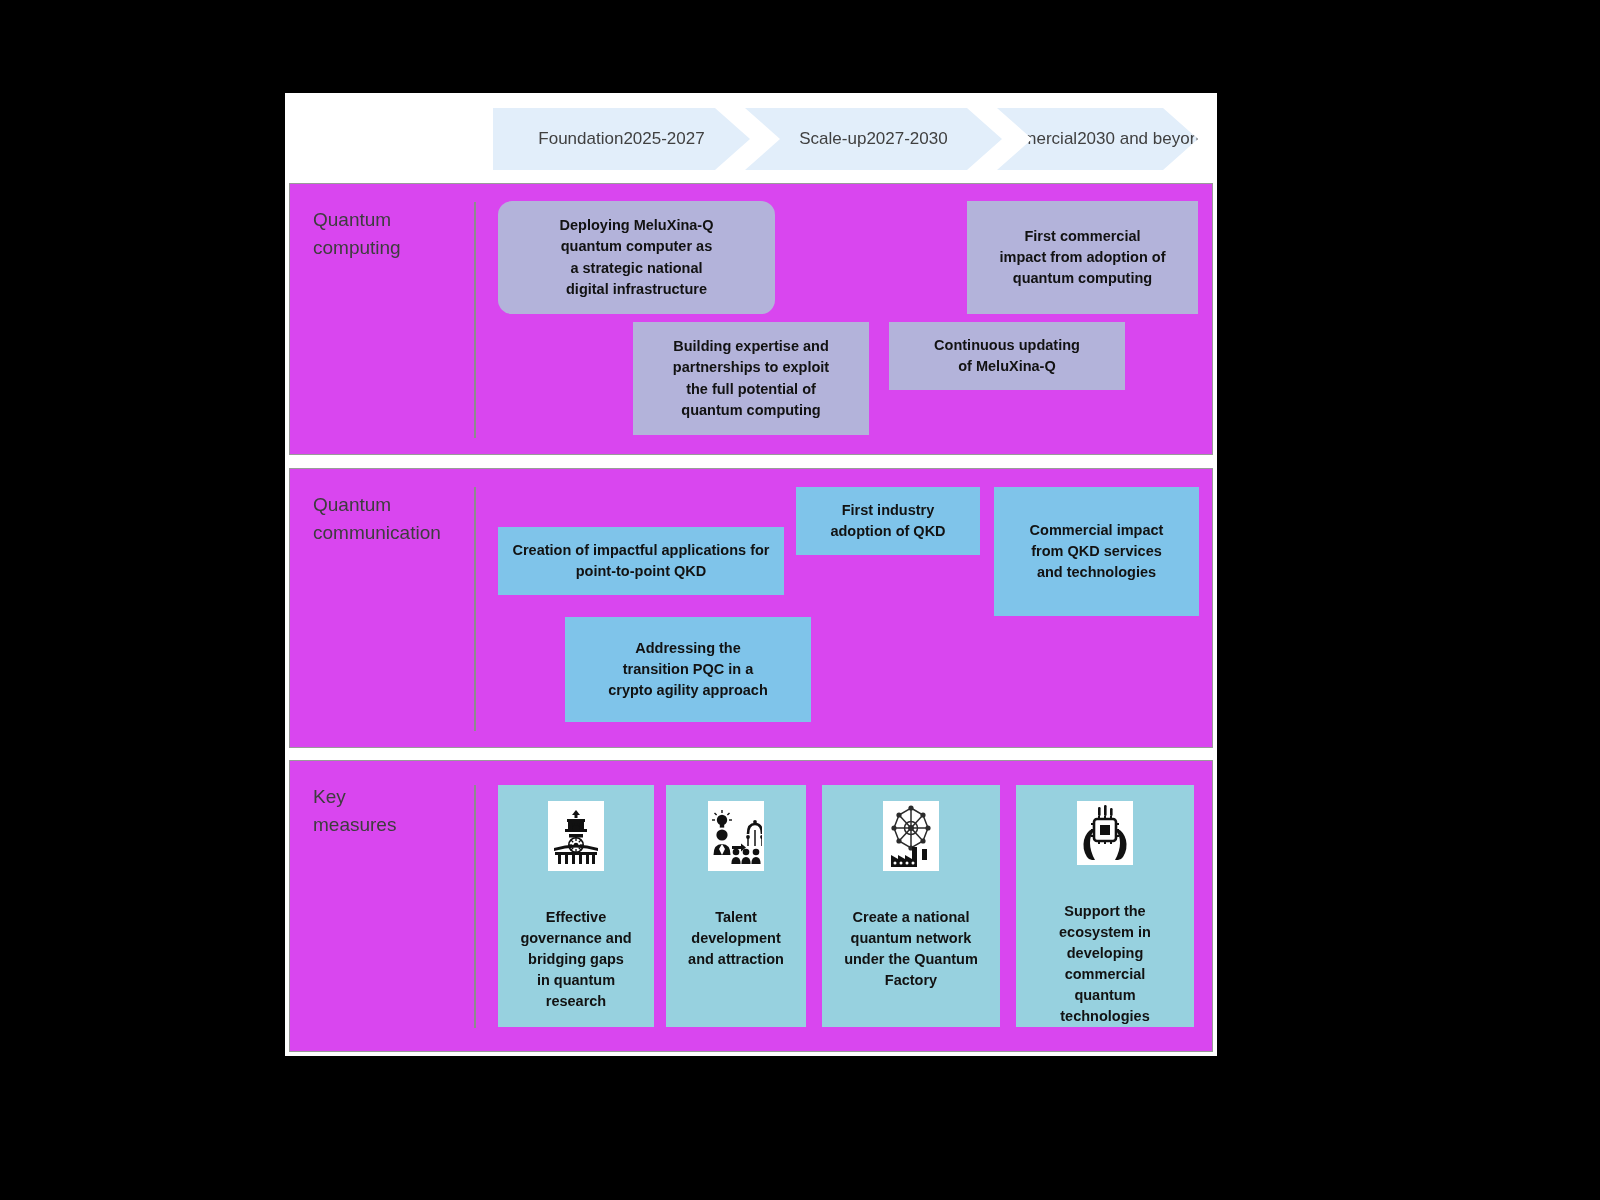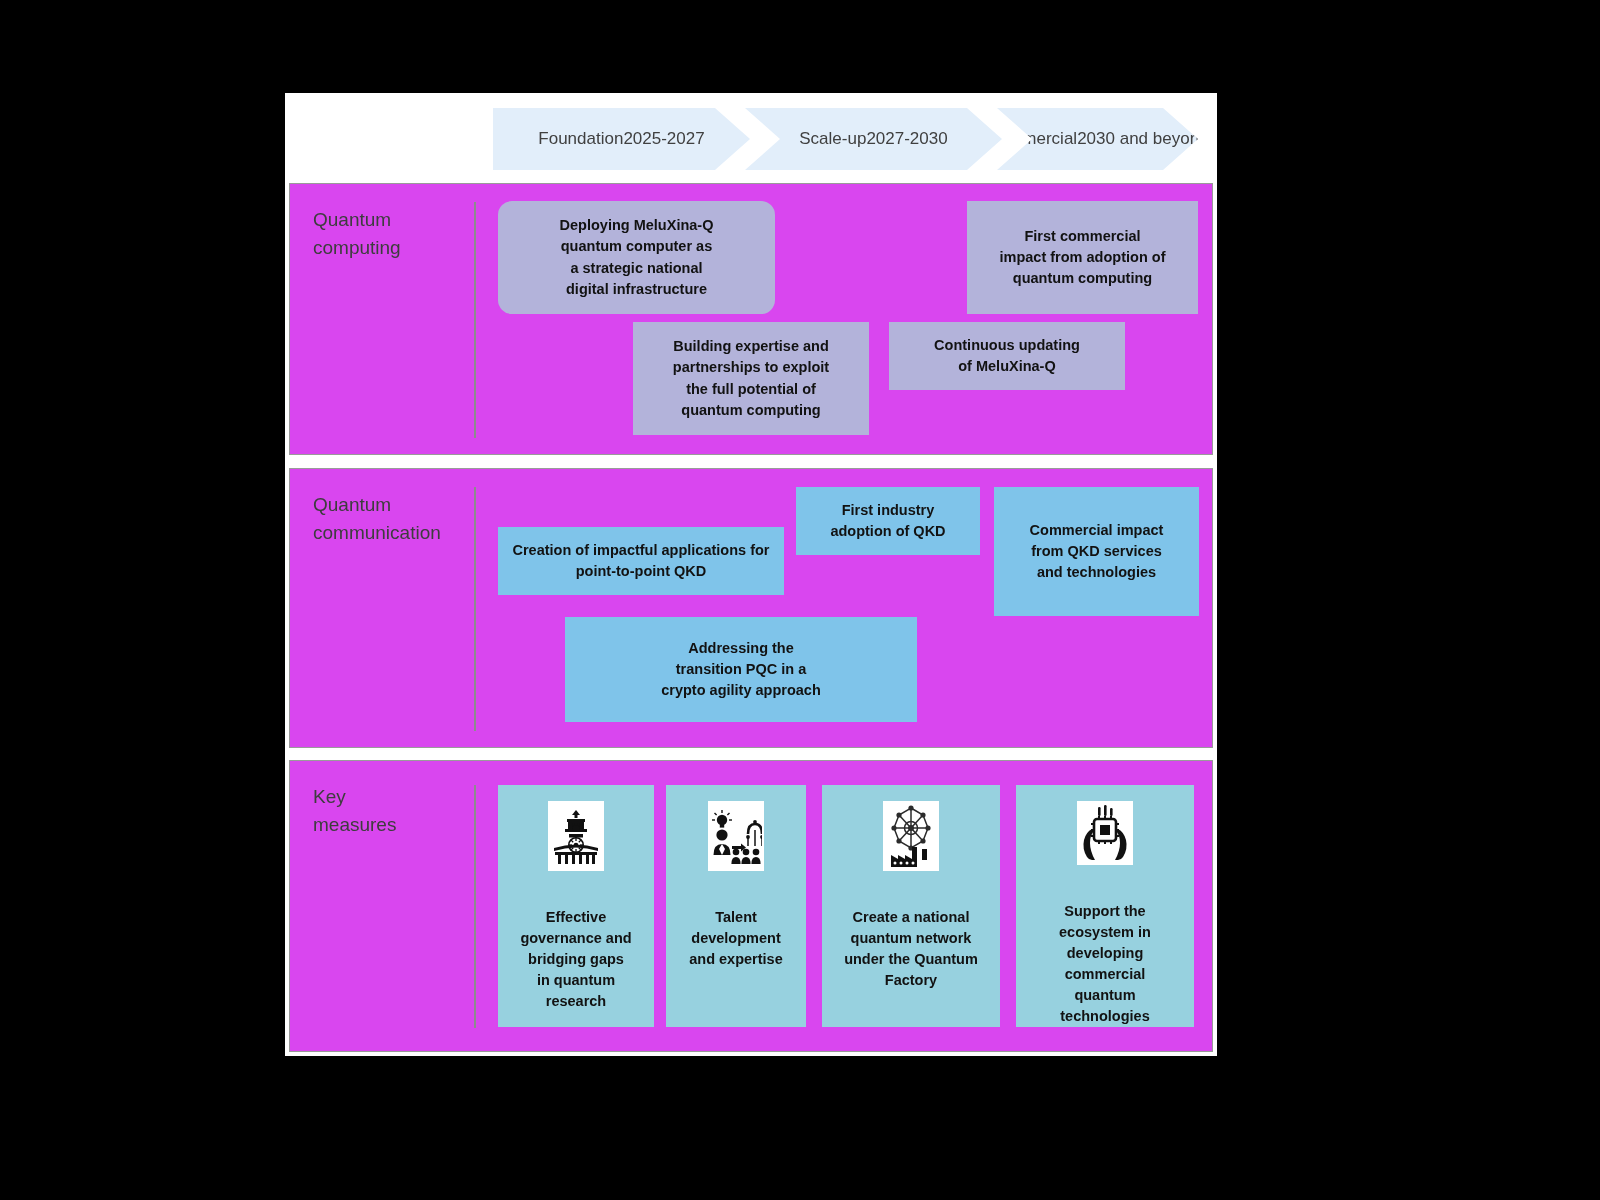--- a/index.html
+++ b/index.html
@@ -188,21 +188,21 @@
     </div>
     <div class="card blue" style="left:506px; top:18px; width:184px; height:68px;">
       <span class="card-text">First industry
 adoption of QKD</span>
     </div>
     <div class="card blue" style="left:704px; top:18px; width:205px; height:129px;">
       <span class="card-text">Commercial impact
 from QKD services
 and technologies</span>
     </div>
-    <div class="card blue" style="left:275px; top:148px; width:352px; height:105px;">
+    <div class="card blue" style="left:275px; top:148px; width:246px; height:105px;">
       <span class="card-text">Addressing the
 transition PQC in a
 crypto agility approach</span>
     </div>
   </div>
 
   <div class="section" id="sec-measures">
     <div class="sec-label" style="white-space:pre-line">Key
 measures</div>
     <div class="sec-rule"></div>
@@ -283,21 +283,21 @@
             <path d="M21.4 56 q0 -7 4.6 -7 q4.6 0 4.6 7 z"></path>
             <circle cx="36" cy="44" r="3.3"></circle>
             <path d="M31.4 56 q0 -7 4.6 -7 q4.6 0 4.6 7 z"></path>
             <circle cx="46" cy="44" r="3.3"></circle>
             <path d="M41.4 56 q0 -7 4.6 -7 q4.6 0 4.6 7 z"></path>
           </g>
         </svg>
       </div>
       <div class="measure-text">Talent
 development
-and expertise</div>
+and attraction</div>
     </div>
 
     <div class="measure" style="left:532px; width:178px;">
       <div class="measure-icon">
         <svg width="50" height="62" viewBox="0 0 50 62">
           <g fill="#2b2b2b" stroke="#2b2b2b">
             <g fill="none" stroke-width="1.5">
               <polygon points="25,3 37,10 42,23 37,36 25,43 13,36 8,23 13,10"></polygon>
               <line x1="25" y1="3" x2="25" y2="43"></line>
               <line x1="8" y1="23" x2="42" y2="23"></line>

